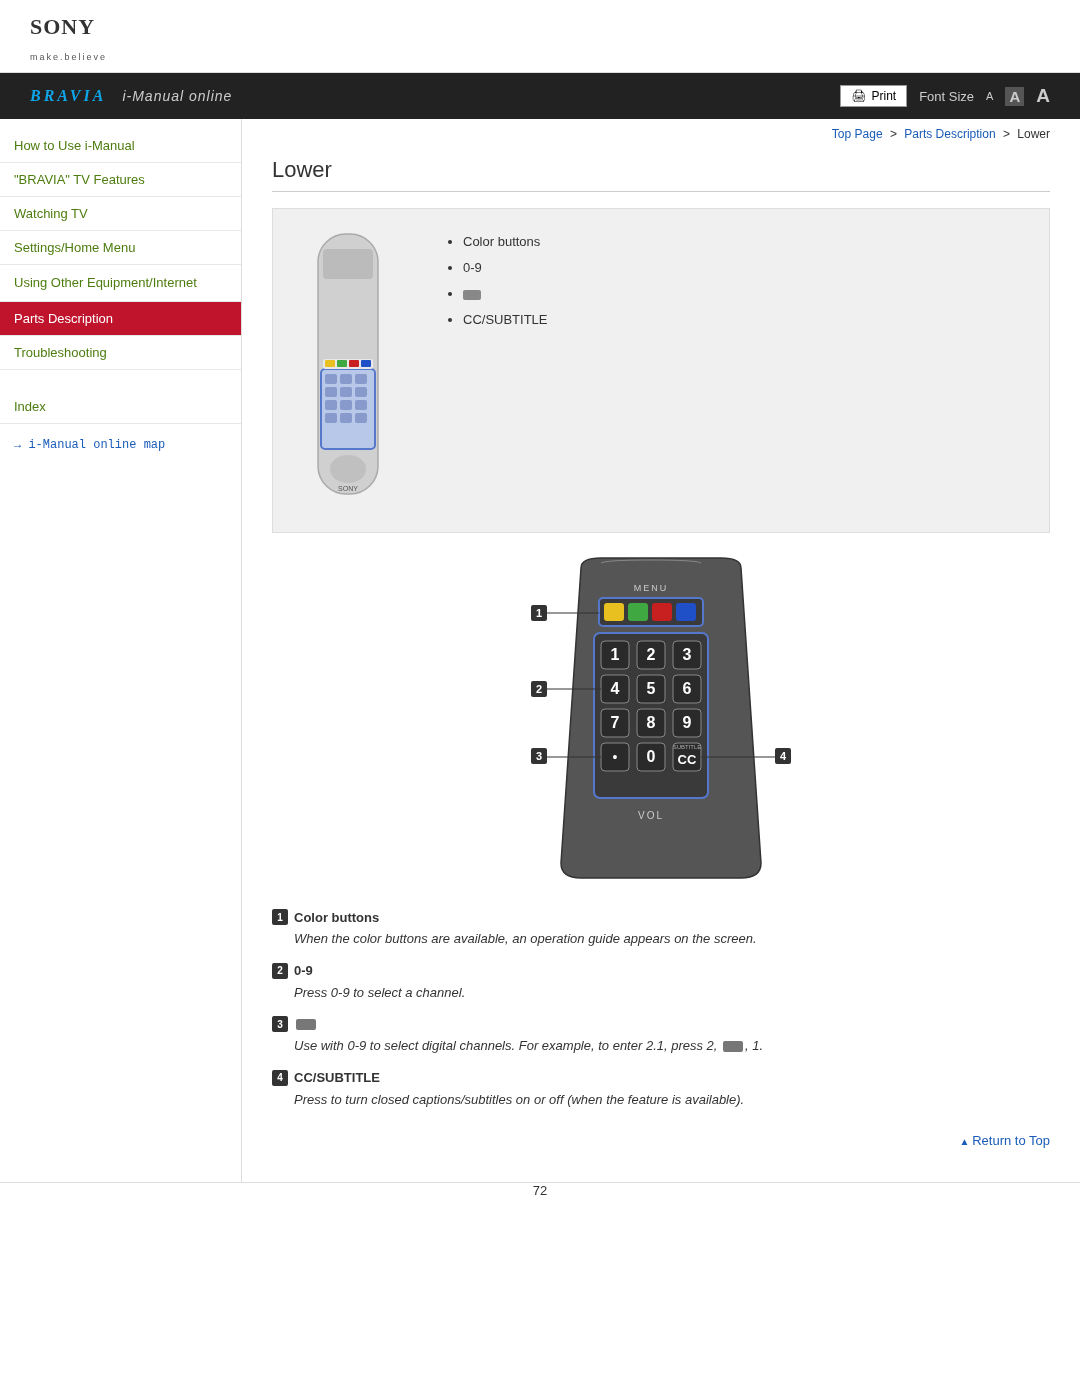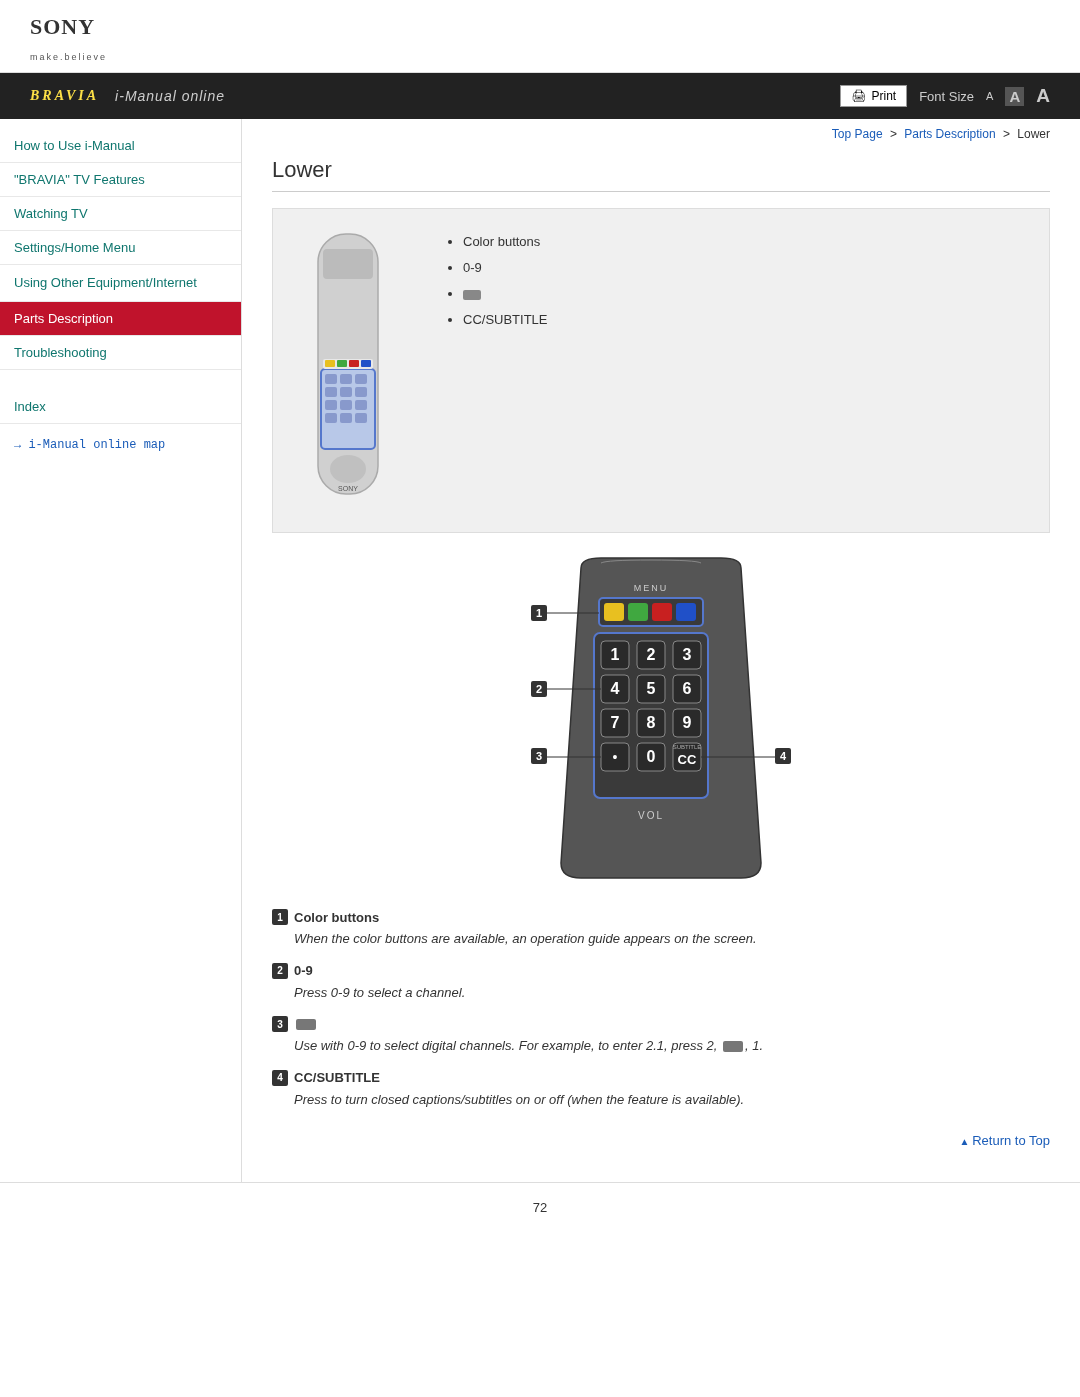--- a/index.html
+++ b/index.html
@@ -6,35 +6,35 @@
     body { font-family: Arial, sans-serif; font-size: 13px; color: #333; background: #fff; width: 1080px; }
 
     
     .header { padding: 14px 30px 10px 30px; border-bottom: 1px solid #ddd; }
     .sony-logo { font-size: 22px; font-weight: bold; font-family: 'Times New Roman', serif; letter-spacing: 1px; }
     .sony-tagline { font-size: 9px; color: #555; letter-spacing: 2px; margin-top: 12px; }
 
     
     .nav-bar { background: #222; display: flex; align-items: center; justify-content: space-between; padding: 0 30px; height: 46px; }
     .nav-bar-left { display: flex; align-items: center; gap: 16px; }
-    .bravia-logo { color: #fde047; font-size: 14px; font-weight: bold; font-style: italic; letter-spacing: 3px; font-family: 'Times New Roman', serif; }
+    .bravia-logo { color: #0ea5e9; font-size: 16px; font-weight: bold; font-style: italic; letter-spacing: 3px; font-family: 'Times New Roman', serif; }
     .nav-title { color: #ccc; font-size: 14px; letter-spacing: 1px; font-style: italic; }
     .nav-bar-right { display: flex; align-items: center; gap: 12px; }
     .print-btn { background: #fff; border: 1px solid #999; padding: 3px 10px; font-size: 12px; cursor: pointer; display: flex; align-items: center; gap: 5px; }
     .font-size-label { color: #ccc; font-size: 13px; }
     .font-size-a-small { color: #ccc; font-size: 11px; cursor: pointer; }
     .font-size-a-med { color: #ccc; font-size: 15px; font-weight: bold; cursor: pointer; background: #555; padding: 1px 4px; }
     .font-size-a-large { color: #ccc; font-size: 19px; font-weight: bold; cursor: pointer; }
 
     
     .main-layout { display: flex; }
 
     
     .sidebar { width: 242px; min-width: 242px; border-right: 1px solid #ddd; padding: 10px 0; }
-    .sidebar-item { padding: 9px 14px; border-bottom: 1px solid #e8e8e8; cursor: pointer; font-size: 13px; color: #0f766e; }
+    .sidebar-item { padding: 9px 14px; border-bottom: 1px solid #e8e8e8; cursor: pointer; font-size: 13px; color: #4d7c0f; }
     .sidebar-item.active { background: #c0132c; color: #fff; }
     .sidebar-item.multi-line { line-height: 1.4; }
     .sidebar-footer { padding: 12px 14px; }
     .sidebar-map-link { color: #1a5cb8; font-size: 12px; text-decoration: none; font-family: Liberation Mono, monospace; }
     .sidebar-map-link::before { content: "→ "; }
 
     
     .content { flex: 1; padding: 0 30px 30px 30px; }
 
     
@@ -60,21 +60,21 @@
     .desc-title { font-size: 13px; font-weight: bold; margin-bottom: 4px; display: flex; align-items: center; gap: 6px; }
     .num-badge { display: inline-flex; align-items: center; justify-content: center; width: 16px; height: 16px; background: #333; color: #fff; font-size: 10px; font-weight: bold; border-radius: 2px; }
     .desc-text { font-size: 13px; color: #333; line-height: 1.5; margin-left: 22px; font-style: italic; }
 
     
     .return-top { text-align: right; padding: 10px 0 4px 0; }
     .return-top a { color: #1a5cb8; font-size: 13px; text-decoration: none; }
     .return-top a::before { content: "▲ "; font-size: 10px; }
 
     
-    .footer { border-top: 1px solid #ddd; text-align: center; padding: 17px; font-size: 13px; color: #333; }
+    .footer { border-top: 1px solid #ddd; text-align: center; padding: 0; font-size: 13px; color: #333; }
 
     
     .remote-overview-svg { width: 110px; height: 280px; }
 
     
     .diagram-svg { width: 420px; height: 340px; }
 
     
     .inline-dot-icon { display: inline-block; width: 20px; height: 11px; background: #777; border-radius: 2px; vertical-align: middle; margin: 0 2px; }
   </style>

